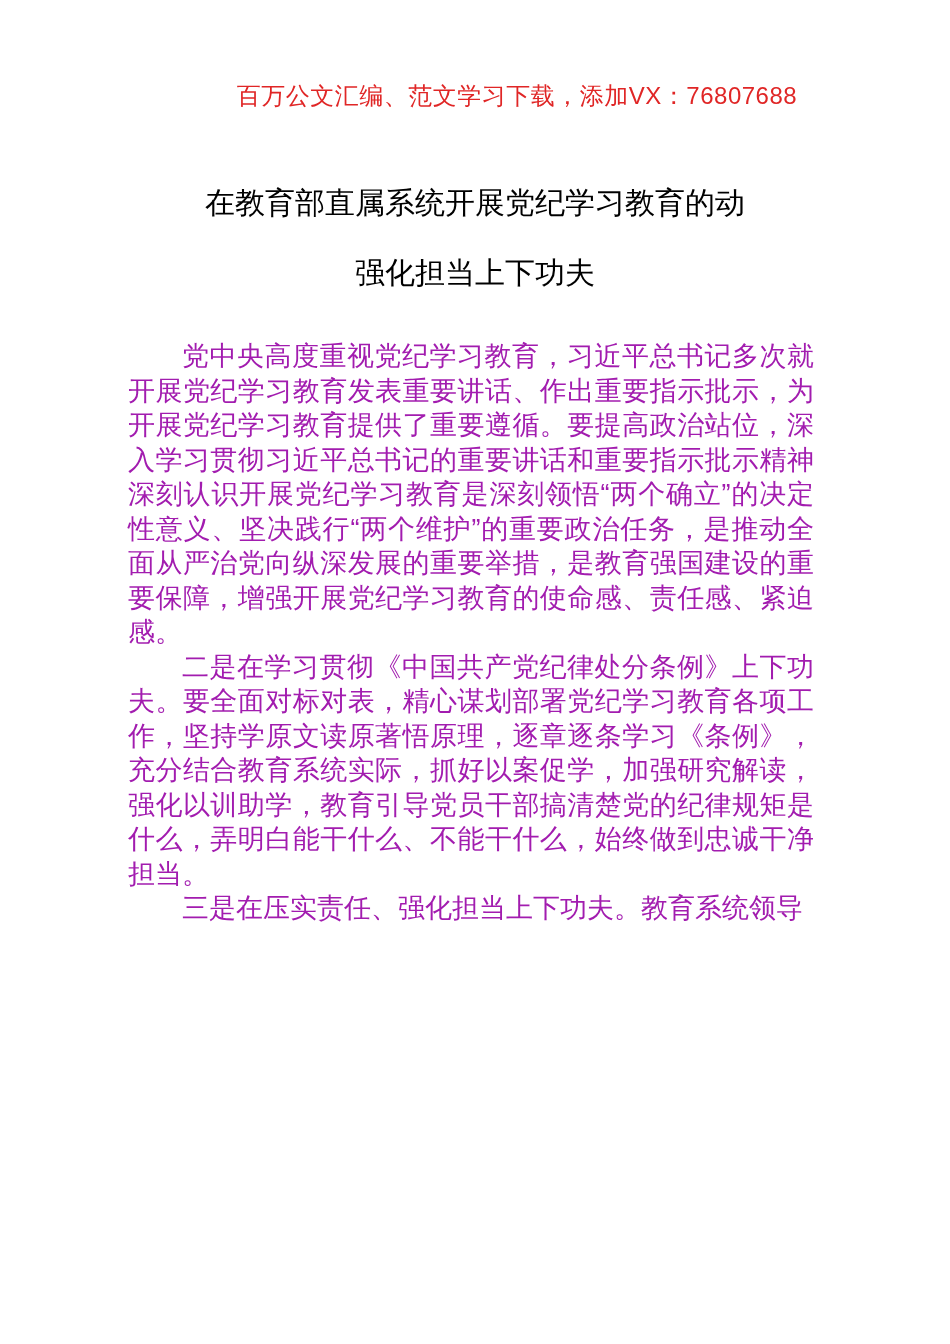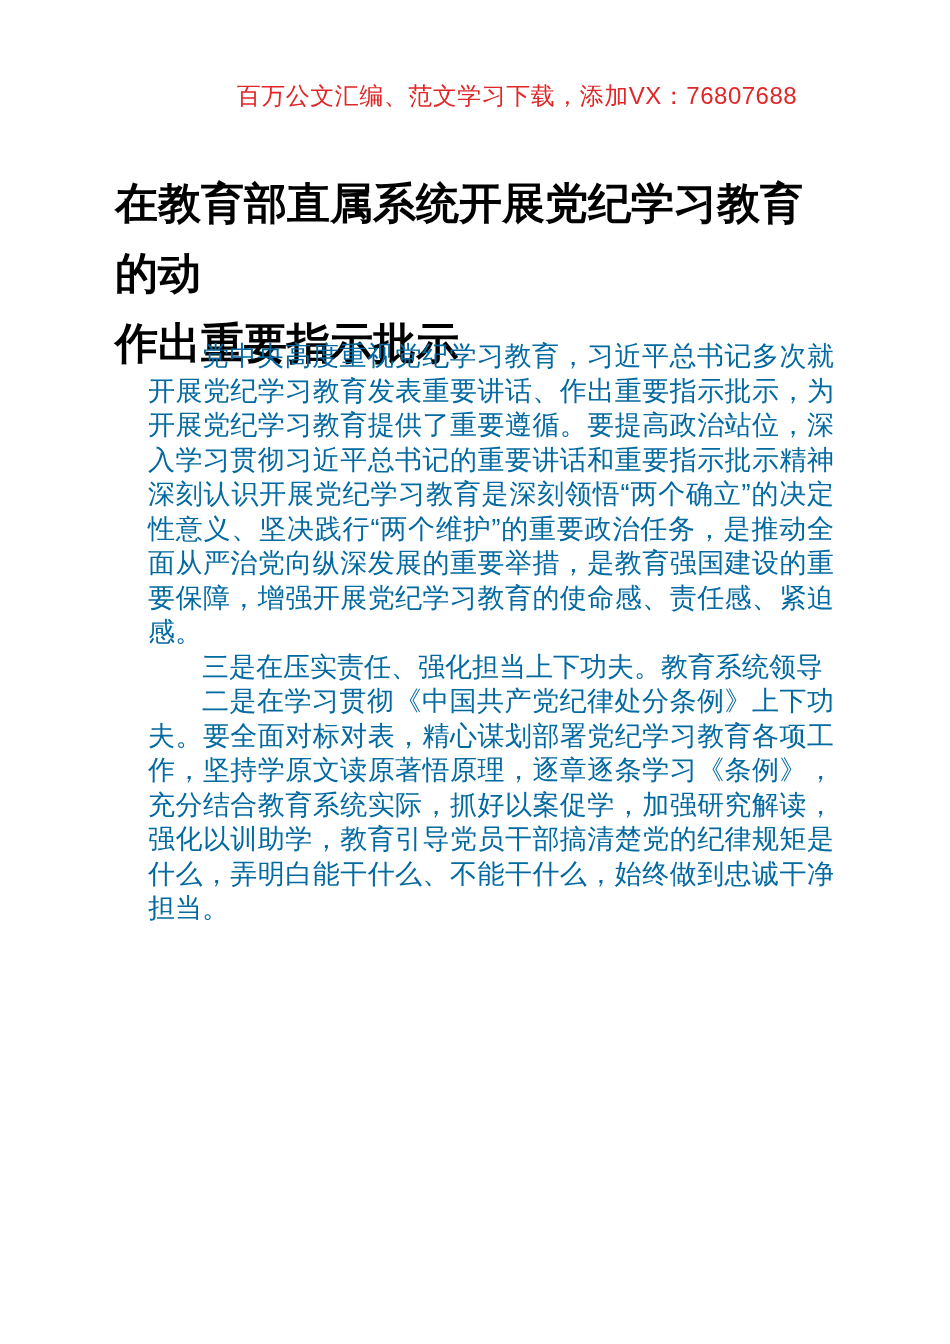--- a/index.html
+++ b/index.html
@@ -26,54 +26,53 @@
     line-height: 28px;
     color: #e02626;
     letter-spacing: 0.5px;
     margin-left: 42px;
   }
   .doc-title {
     position: absolute;
     top: 168px;
     left: 115px;
     width: 720px;
-    text-align: left;
-    font-size: 43px;
+    text-align: center;
+    font-size: 30px;
     line-height: 70px;
-    font-weight: 700;
+    font-weight: 400;
     color: #000000;
   }
   .doc-body {
     position: absolute;
     top: 339px;
     left: 128px;
     width: 686px;
     font-size: 27px;
     line-height: 34.5px;
     text-align: justify;
-    color: #0369a1;
-    margin-left: 20px;
+    color: #a21caf;
   }
   .doc-body p {
     margin: 0;
     padding: 0;
     text-indent: 2em;
   }
 </style>
 </head>
 <body>
 
 <div class="page">
 
   <div class="promo">百万公文汇编、范文学习下载，添加VX：76807688</div>
 
   <div class="doc-title">
     <div>在教育部直属系统开展党纪学习教育的动</div>
-    <div>作出重要指示批示</div>
+    <div>强化担当上下功夫</div>
   </div>
 
   <div class="doc-body">
     <p>党中央高度重视党纪学习教育，习近平总书记多次就开展党纪学习教育发表重要讲话、作出重要指示批示，为开展党纪学习教育提供了重要遵循。要提高政治站位，深入学习贯彻习近平总书记的重要讲话和重要指示批示精神深刻认识开展党纪学习教育是深刻领悟“两个确立”的决定性意义、坚决践行“两个维护”的重要政治任务，是推动全面从严治党向纵深发展的重要举措，是教育强国建设的重要保障，增强开展党纪学习教育的使命感、责任感、紧迫感。</p>
+    <p>二是在学习贯彻《中国共产党纪律处分条例》上下功夫。要全面对标对表，精心谋划部署党纪学习教育各项工作，坚持学原文读原著悟原理，逐章逐条学习《条例》，充分结合教育系统实际，抓好以案促学，加强研究解读，强化以训助学，教育引导党员干部搞清楚党的纪律规矩是什么，弄明白能干什么、不能干什么，始终做到忠诚干净担当。</p>
     <p>三是在压实责任、强化担当上下功夫。教育系统领导</p>
-    <p>二是在学习贯彻《中国共产党纪律处分条例》上下功夫。要全面对标对表，精心谋划部署党纪学习教育各项工作，坚持学原文读原著悟原理，逐章逐条学习《条例》，充分结合教育系统实际，抓好以案促学，加强研究解读，强化以训助学，教育引导党员干部搞清楚党的纪律规矩是什么，弄明白能干什么、不能干什么，始终做到忠诚干净担当。</p>
   </div>
 
 </div>
 
 </body></html>

